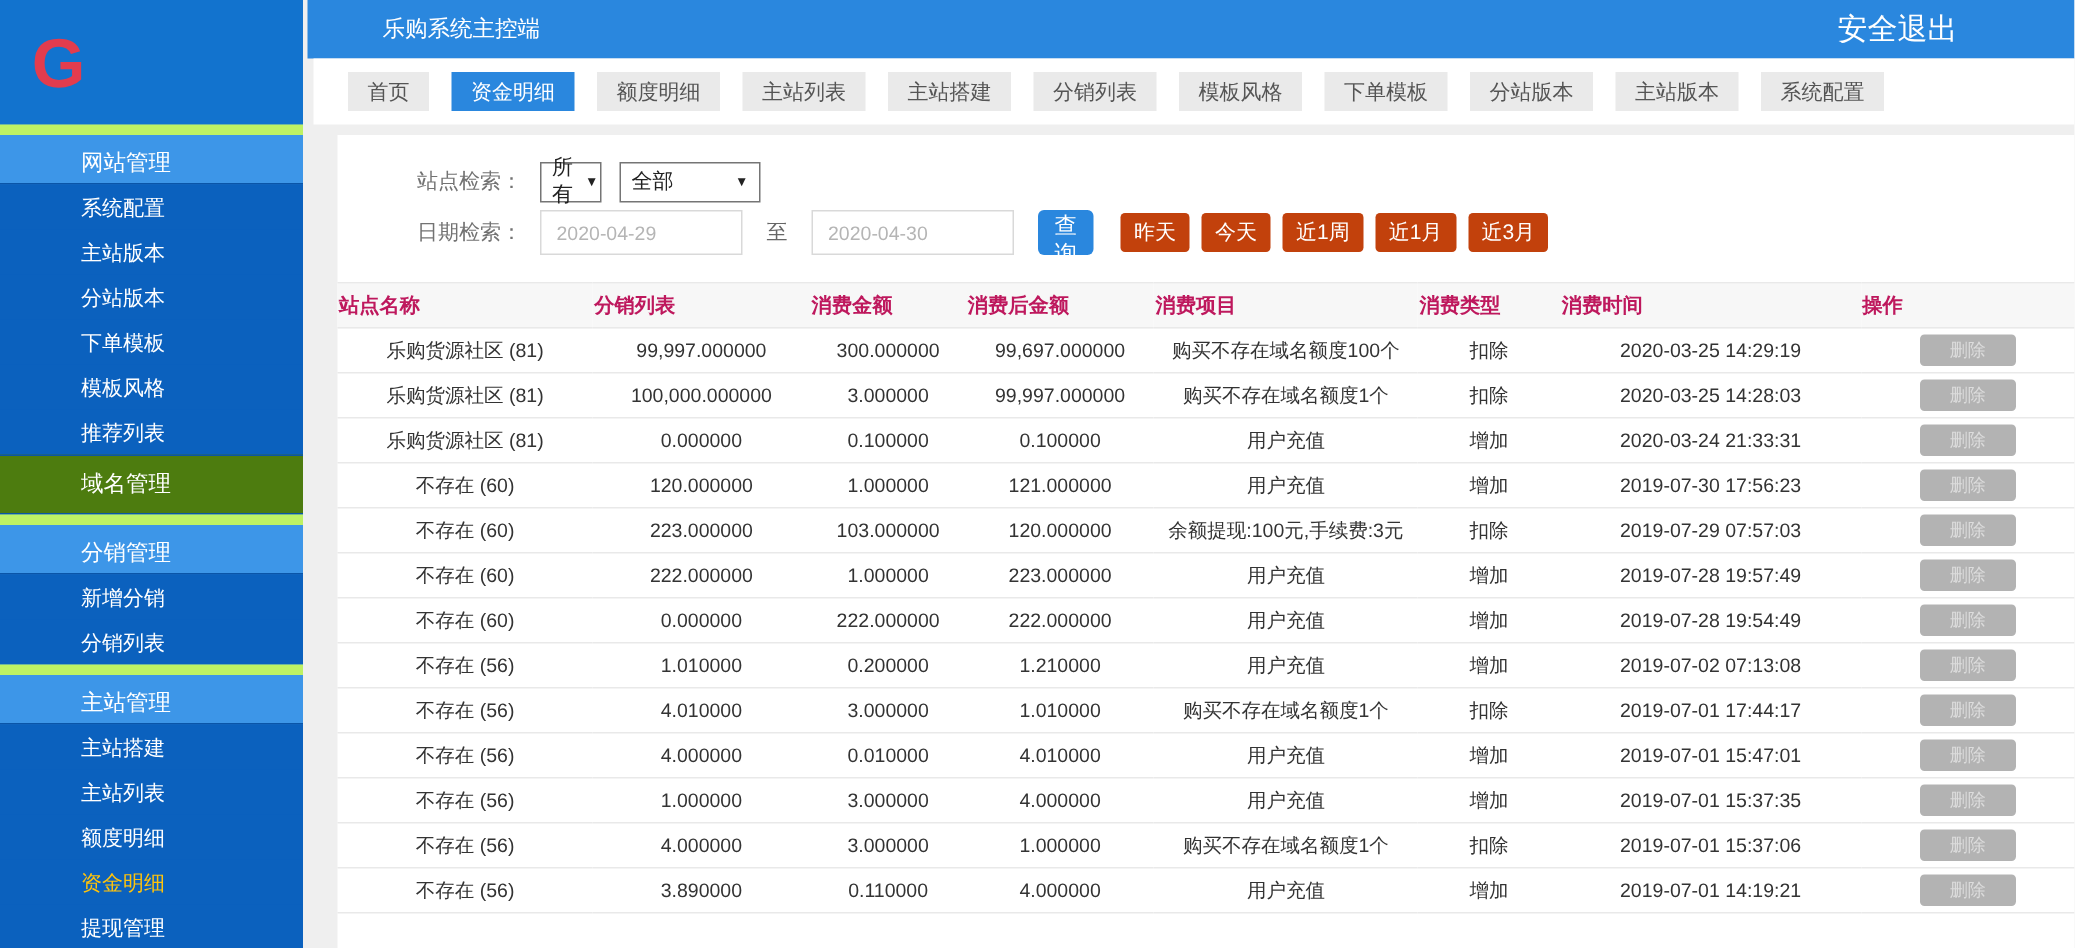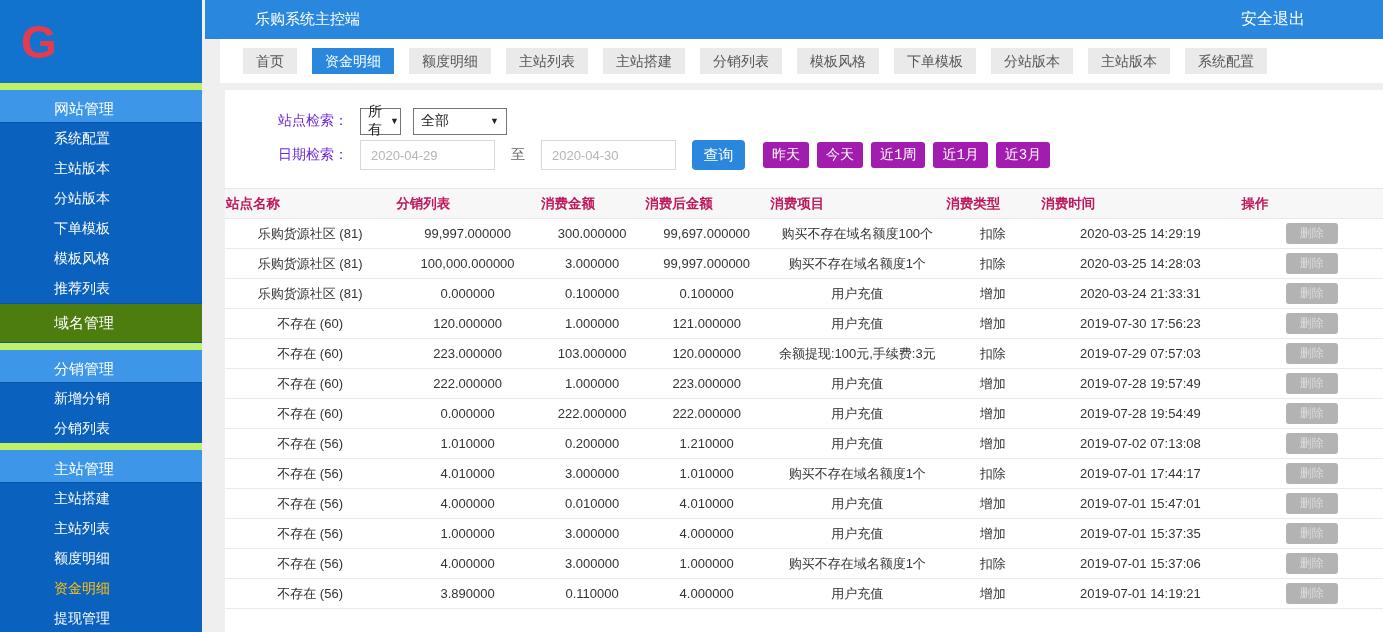--- a/index.html
+++ b/index.html
@@ -20,48 +20,48 @@
   .snav { color:#fff; padding-left:54px; cursor:pointer; }
   .snav.item { height:30px; line-height:30px; font-size:14px; background:#0B61BE; }
   .snav.section { height:40px; line-height:38px; font-size:15px; background:#3D96E8; border-top:7px solid #bef264; border-bottom:1px solid #0A55A8; }
   .snav.section-dark { height:40px; line-height:38px; font-size:15px; background:#4d7c0f; border-top:1px solid #0A55A8; border-bottom:1px solid #0A55A8; }
   .snav.active { color:#FFC30B; }
 
   
   .main { flex:1; }
   .topbar { height:39px; margin-left:3px; background:#2A87DE; display:flex; align-items:center; justify-content:space-between; padding:0 78px 0 50px; }
   .topbar-title { color:#fff; font-size:15px; }
-  .logout { color:#fff; font-size:16px; cursor:pointer; text-decoration:none; }
-
-  .tabstrip { height:44px; margin-left:18px; background:#fff; padding:9px 0 0 23px; white-space:nowrap; }
+  .logout { color:#fff; font-size:20px; cursor:pointer; text-decoration:none; }
+
+  .tabstrip { height:44px; margin-left:7px; background:#fff; padding:9px 0 0 23px; white-space:nowrap; }
   .tab { display:inline-block; height:26px; line-height:26px; padding:0 13px; margin-right:15px; background:#EAEAEA; color:#555; font-size:14px; cursor:pointer; }
   .tab.active { background:#2A87DE; color:#fff; }
 
   .content { margin-left:3px; }
   .card { margin:7px 0 0 20px; width:1158px; min-height:542px; background:#fff; }
 
   
   .filters { padding:14px 0 4px 33px; }
   .frow { display:flex; align-items:center; height:34px; }
-  .flabel { width:90px; text-align:right; color:#6d28d9; font-size:14px; }
+  .flabel { width:90px; text-align:right; color:#737373; font-size:14px; }
   .fselect { display:inline-flex; align-items:center; height:27px; border:1px solid #757575; background:#fff; padding:0 7px; font-size:14px; color:#222; margin-left:12px; cursor:pointer; }
   .fselect .arrow { font-size:9px; color:#222; margin-left:auto; padding-left:8px; }
   .fselect.s1 { width:41px; }
   .fselect.s2 { width:94px; }
   .fdate { width:135px; height:30px; border:1px solid #D9D9D9; color:#B5B5B5; font-size:13px; padding:0 10px; margin-left:12px; outline:none; }
   .fto { color:#666; font-size:14px; margin:0 4px 0 16px; }
-  .btn-query { width:53px; height:30px; margin-left:16px; background:#2A87DE; color:#fff; border:none; border-radius:4px; font-size:15px; cursor:pointer; }
+  .btn-query { width:37px; height:30px; margin-left:16px; background:#2A87DE; color:#fff; border:none; border-radius:4px; font-size:15px; cursor:pointer; }
   #quick-buttons { margin-left:18px; }
-  .btn-quick { height:26px; padding:0 9px; margin-right:8px; background:#a21caf; color:#fff; border:none; border-radius:3px; font-size:14px; cursor:pointer;font-family:Liberation Mono, monospace; }
+  .btn-quick { height:26px; padding:0 9px; margin-right:8px; background:#c2410c; color:#fff; border:none; border-radius:3px; font-size:14px; cursor:pointer; }
 
   
   .dtable { width:100%; border-collapse:collapse; margin-top:12px; table-layout:fixed; }
   .dtable th { height:30px; background:#F7F7F7; border-top:1px solid #E9E9E9; border-bottom:1px solid #E9E9E9; font-size:13.5px; font-weight:bold; color:#be185d; text-align:left; }
   .dtable td { height:30px; border-bottom:1px solid #E9E9E9; font-size:13px; color:#333; text-align:center; white-space:nowrap; overflow:hidden; }
-  .btn-del { width:52px; height:21px; background:#B3B3B3; color:#DCDCDC; border:none; border-radius:3px; font-size:12px; cursor:pointer; line-height:19px; }
+  .btn-del { width:64px; height:21px; background:#B3B3B3; color:#DCDCDC; border:none; border-radius:3px; font-size:12px; cursor:pointer; line-height:19px; }
 </style>
 </head>
 <body>
 
 <div class="app">
 
   <aside class="sidebar">
     <div class="logo">
       <span class="logo-icon">G</span>
       <i class="d1" style="position:absolute;"></i>

